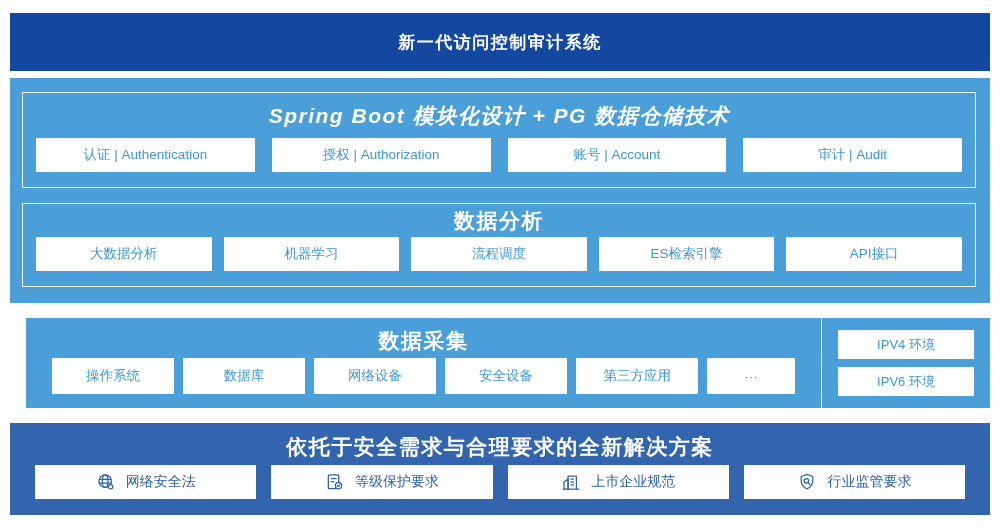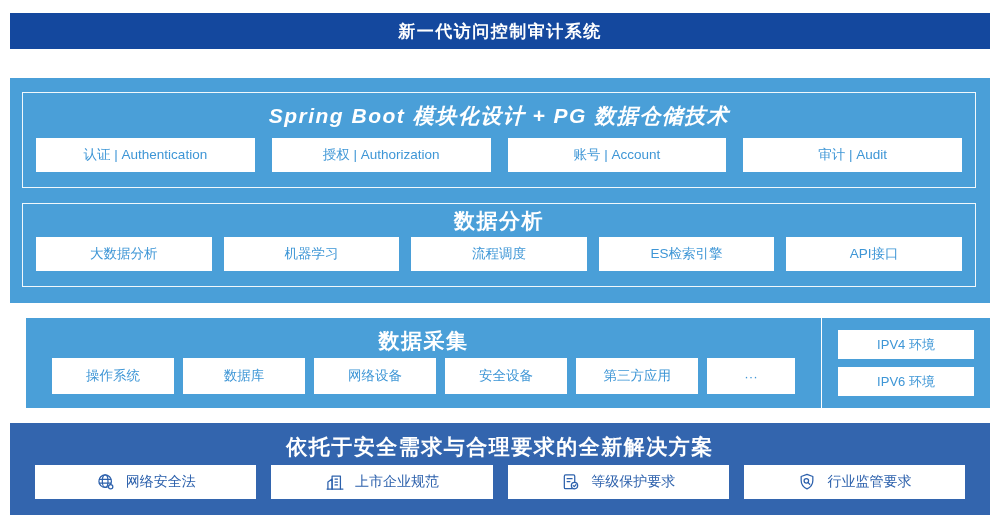--- a/index.html
+++ b/index.html
@@ -2,21 +2,21 @@
 <html style="--banner-blue: #14489e; --section-blue: #4a9fd8; --solution-blue: #3365ae; --box-text-blue: #3e96d6; --solution-text-blue: #2d61ac;"><head>
 <meta charset="utf-8">
 <style>
   html,body{margin:0;padding:0;background:#ffffff;}
   .canvas{
     position:relative;width:1000px;height:529px;background:#fff;
     font-family:"Liberation Sans","DejaVu Sans",sans-serif;overflow:hidden;
   }
   
   .banner{
-    position:absolute;left:10px;top:13px;width:980px;height:36px;
+    position:absolute;left:10px;top:13px;width:980px;height:58px;
     background:var(--banner-blue,#14489e);
     display:flex;align-items:center;justify-content:center;
   }
   .banner span{color:#fff;font-size:17px;font-weight:bold;letter-spacing:1.5px;}
   
   .platform{
     position:absolute;left:10px;top:78px;width:980px;height:225px;
     background:var(--section-blue,#4a9fd8);
   }
   .subpanel{
@@ -129,38 +129,38 @@
             <ellipse cx="11" cy="11" rx="3.4" ry="7.5"></ellipse>
             <path d="M4 8.8h14M4 13.2h14"></path>
             <circle cx="17.6" cy="17.6" r="2.6" fill="#ffffff"></circle>
           </svg>
         </span>
         <span>网络安全法</span>
       </div>
       <div class="wbox">
         <span class="icon">
           <svg viewBox="0 0 24 24">
+            <rect x="4" y="3.5" width="12.5" height="16.5" rx="1.5"></rect>
+            <path d="M7.3 8h6M7.3 11.5h3.4"></path>
+            <circle cx="16.2" cy="16.3" r="3.8" fill="#ffffff"></circle>
+            <path d="M14.6 16.3l1.3 1.3 2.1-2.3"></path>
+          </svg>
+        </span>
+        <span>等级保护要求</span>
+      </div>
+      <div class="wbox">
+        <span class="icon">
+          <svg viewBox="0 0 24 24">
             <path d="M3.5 20.5v-8.5l5-3.5v12"></path>
             <path d="M8.5 20.5V5h10v15.5"></path>
             <path d="M12 8.5h3M12 12h3M12 15.5h3"></path>
             <path d="M2.5 20.5h19"></path>
           </svg>
         </span>
         <span>上市企业规范</span>
-      </div>
-      <div class="wbox">
-        <span class="icon">
-          <svg viewBox="0 0 24 24">
-            <rect x="4" y="3.5" width="12.5" height="16.5" rx="1.5"></rect>
-            <path d="M7.3 8h6M7.3 11.5h3.4"></path>
-            <circle cx="16.2" cy="16.3" r="3.8" fill="#ffffff"></circle>
-            <path d="M14.6 16.3l1.3 1.3 2.1-2.3"></path>
-          </svg>
-        </span>
-        <span>等级保护要求</span>
       </div>
       <div class="wbox">
         <span class="icon">
           <svg viewBox="0 0 24 24">
             <path d="M12 2.8l7 2.6v4.8c0 4.6-2.9 8.2-7 10-4.1-1.8-7-5.4-7-10V5.4z"></path>
             <circle cx="11.2" cy="10.6" r="2.7"></circle>
             <path d="M13.3 12.7l2 2"></path>
           </svg>
         </span>
         <span>行业监管要求</span>

